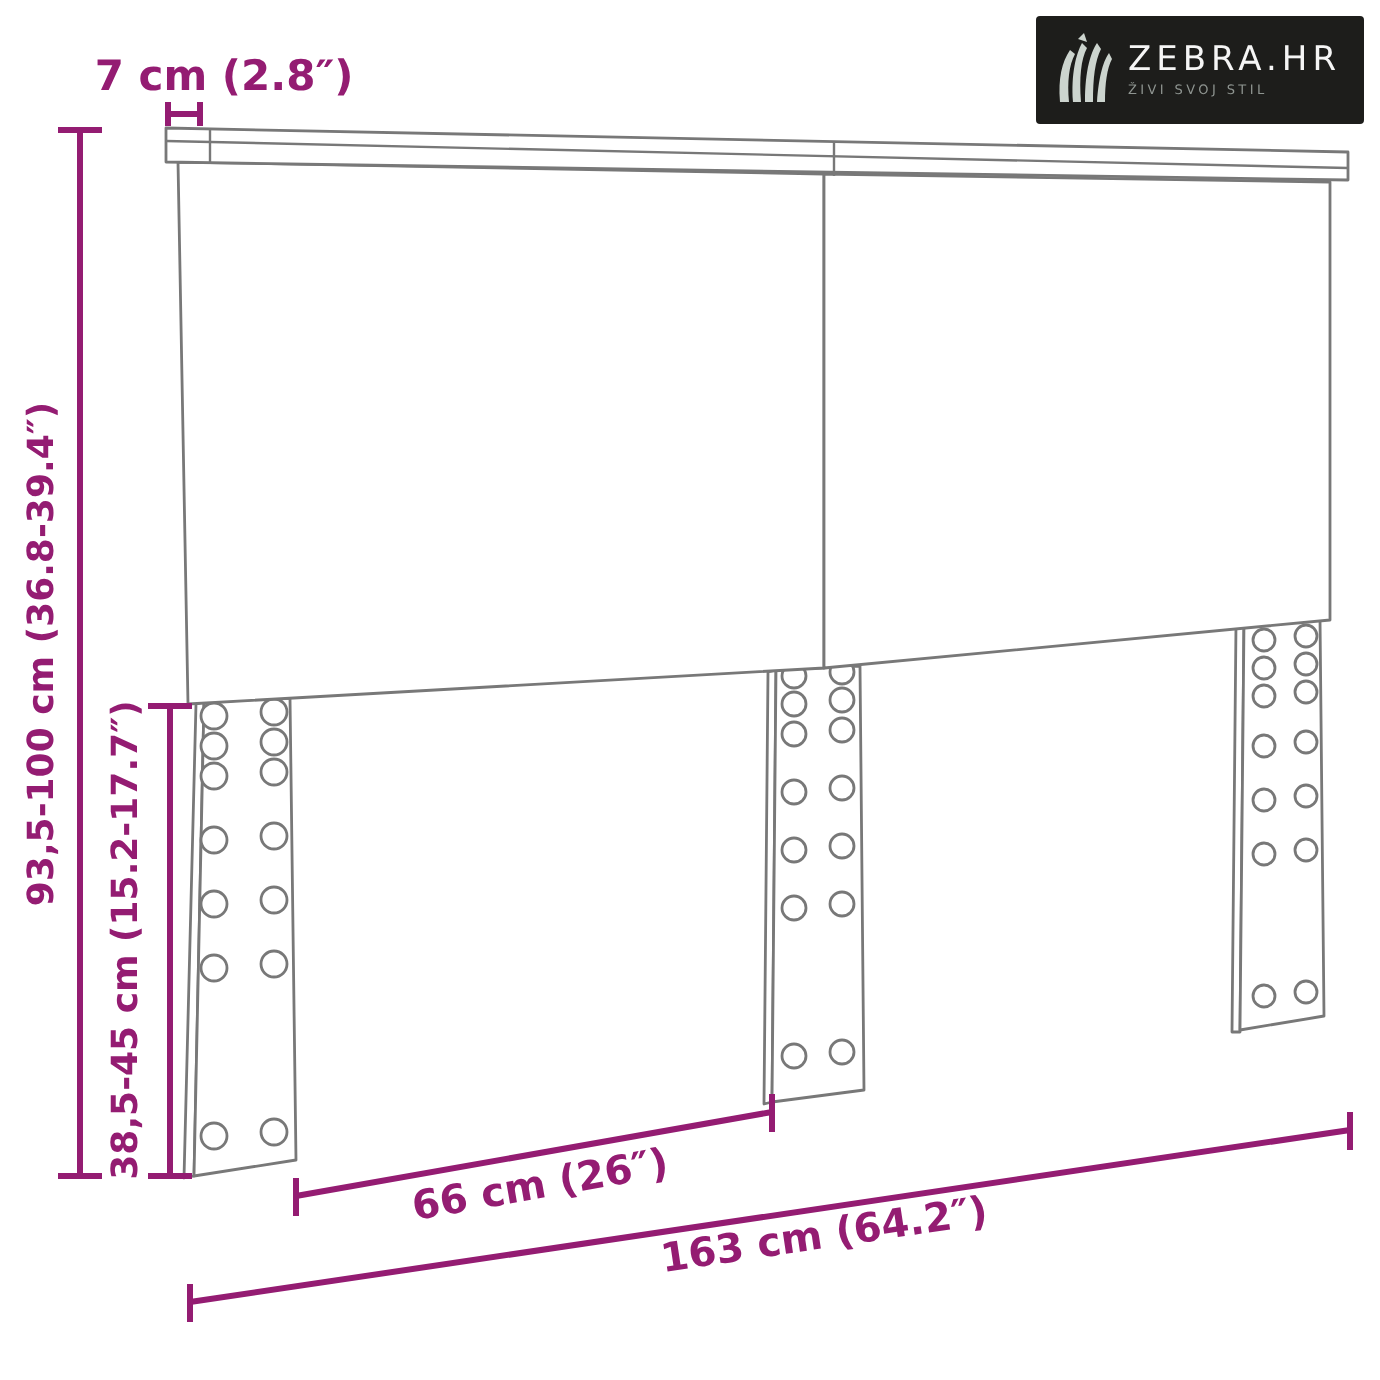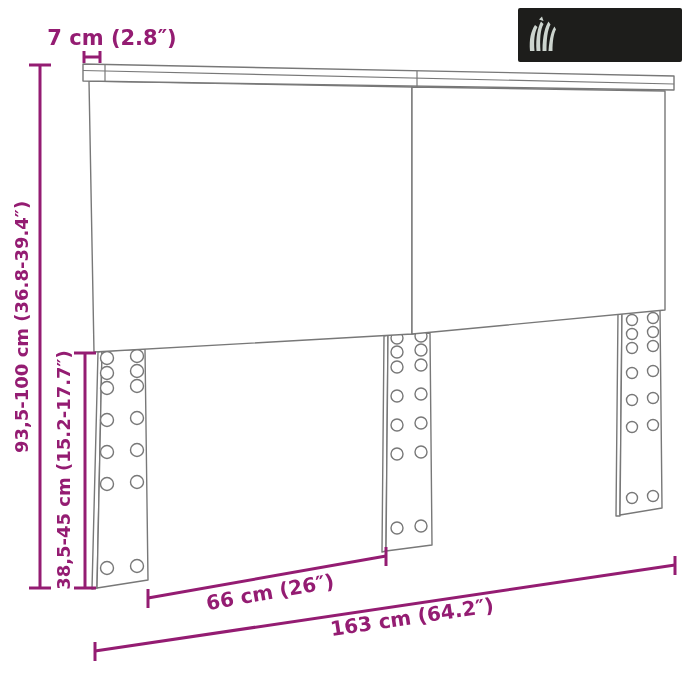--- a/index.html
+++ b/index.html
@@ -149,15 +149,19 @@
   <div class="logo">
     <svg class="logo-icon" width="30" height="38" viewBox="0 0 30 38">
       <g fill="#ccd4ce">
         <path d="M3,35 C2,23 4,15 8,9 L10.5,11 C7.5,16.5 6.5,25 7.5,35 Z"></path>
         <path d="M9.5,35 C8.5,21 11,11 14,5.5 L16.5,8 C13.5,13.5 12.5,23 13.5,35 Z"></path>
         <path d="M15.5,35 C15.5,19 18.5,10 21.5,5.5 L23.5,8.5 C20.5,14.5 19.5,23 19.5,35 Z"></path>
         <path d="M21.5,35 C22.5,21 25,14 27.5,10.5 L29,13.5 C26.5,18 25.5,26 25.5,35 Z"></path>
         <path d="M12,3.5 L15,0.5 L16.5,5 Z"></path>
       </g>
     </svg>
+    <div class="logo-text">
+      <span class="logo-brand">ZEBRA.HR</span>
+      <span class="logo-tagline">ŽIVI SVOJ STIL</span>
+    </div>
   </div>
 
 </div>
 
 </body></html>

